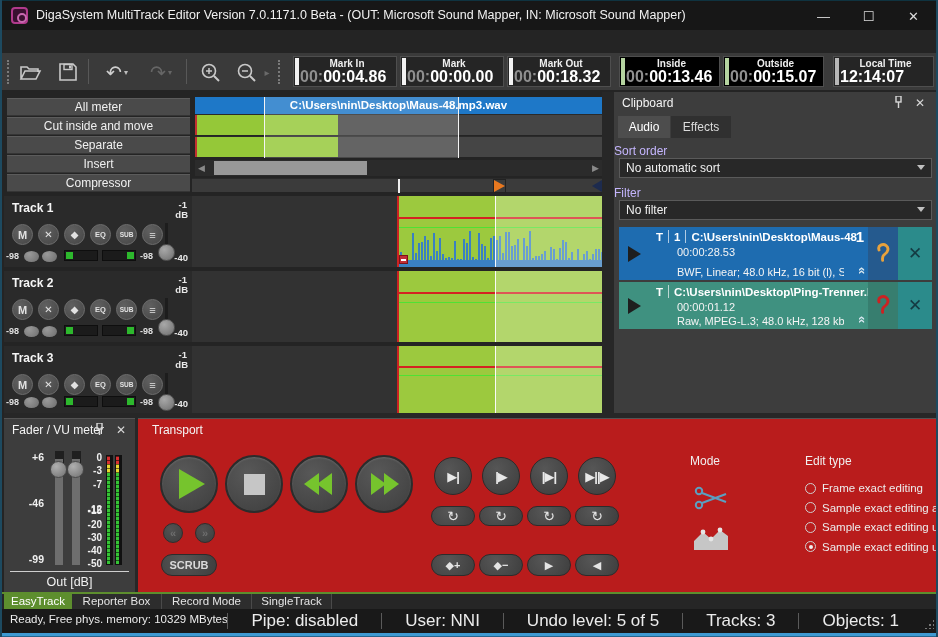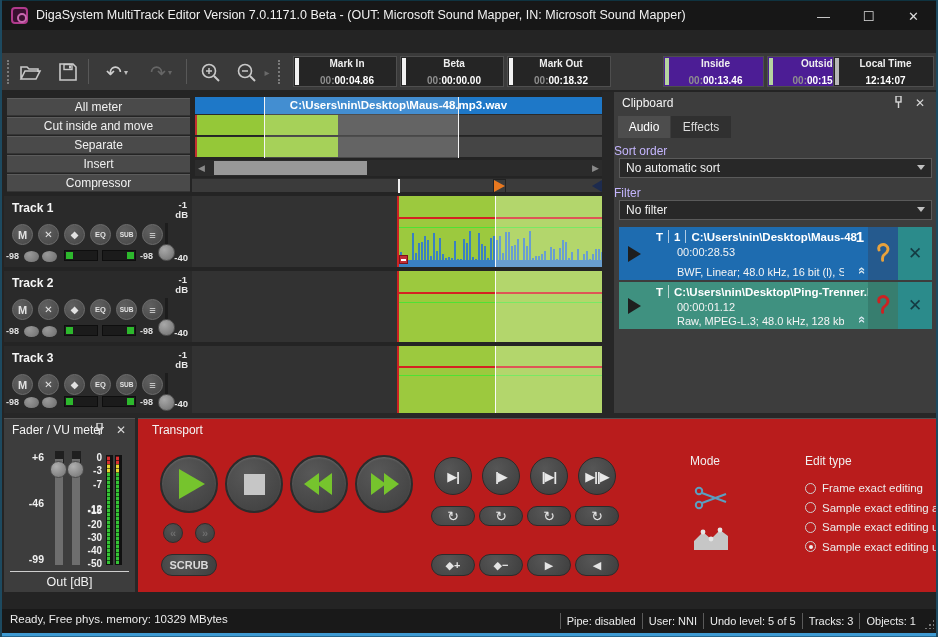--- a/index.html
+++ b/index.html
@@ -24,24 +24,24 @@
   #toolbar { position:absolute; left:0; top:53px; width:100%; height:37px; background:#3a3a3a; }
   .tb-handle { position:absolute; top:7px; height:24px; width:3px; border-left:2px dotted #7a7a7a; }
   .tb-sep { position:absolute; top:6px; height:25px; width:1px; background:#585858; }
   .tb-btn { position:absolute; top:5px; width:28px; height:28px; display:flex; align-items:center; justify-content:center; }
   .tb-btn svg { display:block; }
   .tb-glyph { font-size:19px; color:#cfcfcf; font-family:"DejaVu Sans",sans-serif; }
   .tb-glyph.dis { color:#666; }
   .tb-caret { font-size:8px; color:#bdbdbd; margin-left:2px; }
   .tb-caret.dis { color:#666; }
   .time-box { position:absolute; top:3px; height:31px; background:#252525; border:1px solid #4e4e4e; }
-  .time-box.greenish { background:#4c1d95;margin-left:44px; }
+  .time-box.greenish { background:#000000; }
   .time-accent { position:absolute; left:1px; top:1px; bottom:1px; width:4px; }
   .time-label { position:absolute; left:6px; right:2px; top:1px; text-align:center; font-size:10px; font-weight:700; color:#efefef; white-space:nowrap; }
-  .time-value { position:absolute; left:6px; right:2px; bottom:0px; text-align:center; font-size:10px; font-weight:700; color:#ffffff; white-space:nowrap; }
+  .time-value { position:absolute; left:6px; right:2px; bottom:0px; text-align:left; font-size:16px; font-weight:700; color:#ffffff; white-space:nowrap; }
   .time-value .dim { color:#8f8f8f; }
   
   .side-btn { position:absolute; left:5px; width:183px; height:18px; background:#4a4a4a; border-top:1px solid #5c5c5c; border-bottom:1px solid #353535; text-align:center; font-size:12px; color:#f0f0f0; line-height:17px; }
   
   #overview { position:absolute; left:193px; top:97px; width:407px; height:61px; }
   #ov-title { position:absolute; left:0; top:0; width:100%; height:17px; background:#1e78c8; text-align:center; font-size:11.5px; font-weight:700; color:#fff; line-height:17px; white-space:nowrap; overflow:hidden; }
   .ov-row { position:absolute; left:0; width:100%; height:21px; background:#454545; border-top:1px solid #2a2a2a; }
   .ov-green { position:absolute; left:0; top:0; height:100%; width:143px; background:#95c838; border-left:2px solid #c03030; }
   #ov-overlay { position:absolute; left:69px; top:0; width:195px; height:61px; background:rgba(255,255,255,0.17); border-left:1px solid #f4f4f4; border-right:1px solid #f4f4f4; }
   
@@ -134,21 +134,21 @@
   .radio { width:11px; height:11px; border-radius:50%; border:1.5px solid #d0d0d0; margin-right:6px; flex:none; position:relative; }
   .radio.sel::after { content:""; position:absolute; left:2.5px; top:2.5px; width:4px; height:4px; border-radius:50%; background:#f0f0f0; }
   .radio-label { font-size:11.5px; color:#ececec; white-space:nowrap; }
   
   #tabbar { position:absolute; left:0; top:592px; width:100%; height:17px; background:#262626; border-top:2px solid #5d8e2e; }
   .b-tab { position:absolute; top:0; height:15px; font-size:11.5px; line-height:15px; text-align:center; background:#2d2d2d; color:#e4e4e4; border-right:1px solid #4a4a4a; }
   .b-tab.active { background:#5d8e2e; color:#fff; border-right:none; }
   #statusbar { position:absolute; left:0; top:609px; width:100%; height:24px; background:#191919; }
   #status-left { position:absolute; left:8px; top:4px; font-size:11.5px; color:#ececec; }
   #status-right { position:absolute; right:14px; top:0; height:100%; display:flex; align-items:center; }
-  .status-seg { font-size:11px; color:#ececec; padding:0 6px; border-left:1px solid #5a5a5a; height:16px; line-height:16px; }
+  .status-seg { font-size:17px; color:#ececec; padding:0 23px; border-left:1px solid #5a5a5a; height:16px; line-height:16px; }
   #grip { position:absolute; right:2px; bottom:4px; width:10px; height:10px;
     background:radial-gradient(circle, #777 1px, transparent 1.2px); background-size:4px 4px; clip-path:polygon(100% 0, 100% 100%, 0 100%); }
   #bottom-border { position:absolute; left:0; top:633px; width:100%; height:4px; background:#3e9ad2; border-bottom:1px solid #26658c; }
   .splitter { position:absolute; background:#272727; }
 </style>
 </head>
 <body>
 
 <div id="app">
 
@@ -205,21 +205,21 @@
       </div>
     <div class="tb-handle" style="left:276px"></div>
     <div id="time-displays">
         <div class="time-box" style="left: 291px; width: 104px;">
           <div class="time-accent" style="background: rgb(242, 242, 242);"></div>
           <div class="time-label">Mark In</div>
           <div class="time-value"><span class="dim">00:</span><span>00:04.86</span></div>
         </div>
         <div class="time-box" style="left: 398px; width: 104px;">
           <div class="time-accent" style="background: rgb(242, 242, 242);"></div>
-          <div class="time-label">Beta</div>
+          <div class="time-label">Mark</div>
           <div class="time-value"><span class="dim">00:</span><span>00:00.00</span></div>
         </div>
         <div class="time-box" style="left: 505px; width: 104px;">
           <div class="time-accent" style="background: rgb(242, 242, 242);"></div>
           <div class="time-label">Mark Out</div>
           <div class="time-value"><span class="dim">00:</span><span>00:18.32</span></div>
         </div>
         <div class="time-box greenish" style="left: 617px; width: 101px;">
           <div class="time-accent" style="background: rgb(181, 212, 160);"></div>
           <div class="time-label">Inside</div>
@@ -638,20 +638,26 @@
           <div class="radio"></div>
           <div class="radio-label">Sample exact editing us</div>
         </div>
         <div class="radio-row" style="top: 121.5px;">
           <div class="radio sel"></div>
           <div class="radio-label">Sample exact editing us</div>
         </div>
       </div>
   </div>
 
+  <div id="tabbar">
+      <div class="b-tab active" style="left: 2px; width: 68px;">EasyTrack</div>
+      <div class="b-tab" style="left: 70px; width: 90px;">Reporter Box</div>
+      <div class="b-tab" style="left: 160px; width: 90px;">Record Mode</div>
+      <div class="b-tab" style="left: 250px; width: 80px;">SingleTrack</div>
+    </div>
 
   <div id="statusbar">
     <div id="status-left">Ready, Free phys. memory: 10329 MBytes</div>
     <div id="status-right">
         <div class="status-seg">Pipe: disabled</div>
         <div class="status-seg">User: NNI</div>
         <div class="status-seg">Undo level: 5 of 5</div>
         <div class="status-seg">Tracks: 3</div>
         <div class="status-seg">Objects: 1</div>
       </div>

